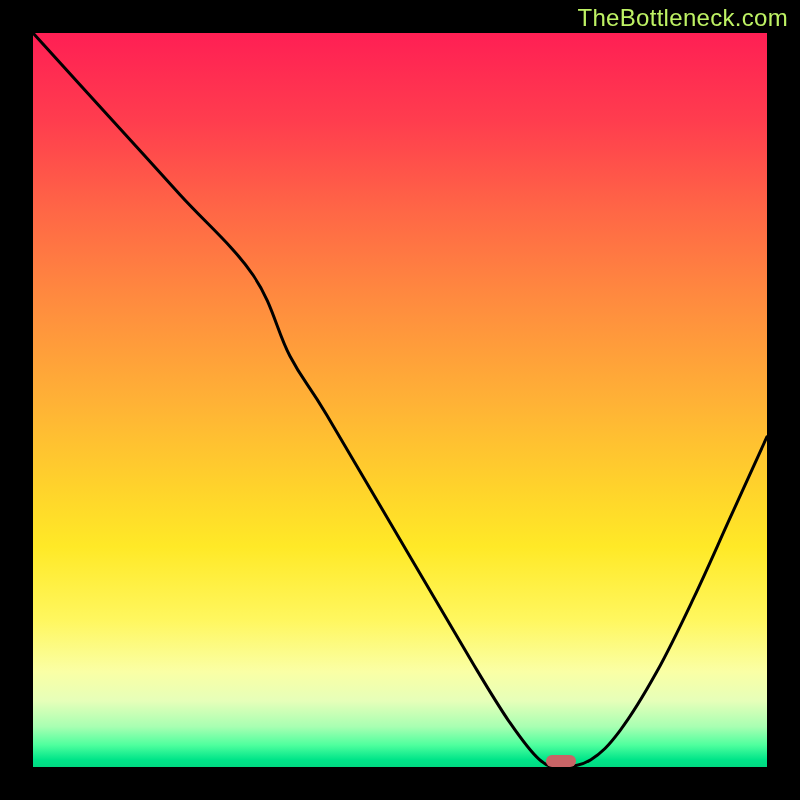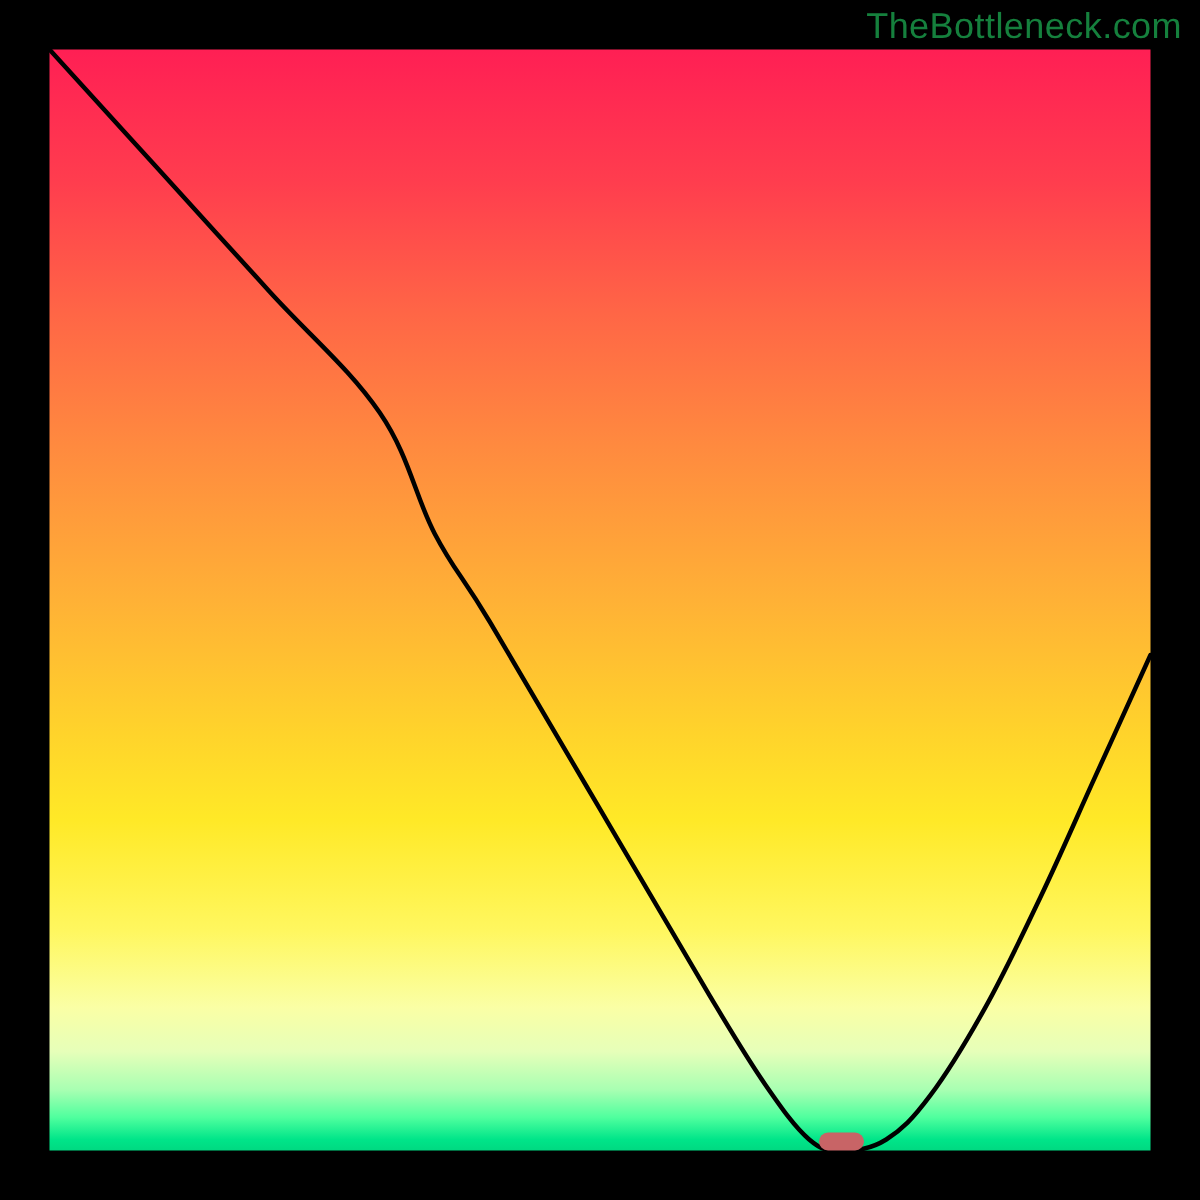--- a/index.html
+++ b/index.html
@@ -14,21 +14,21 @@
   .outer {
     position: relative;
     width: 800px;
     height: 800px;
     background: #000;
   }
   .watermark {
     position: absolute;
     top: 4px;
     right: 12px;
-    color: #15803d;
+    color: #bef264;
     font-size: 24px;
     font-weight: 500;
     letter-spacing: 0.3px;
   }
   .plot {
     position: absolute;
     
     left: 33px;
     top: 33px;
     width: 734px;

